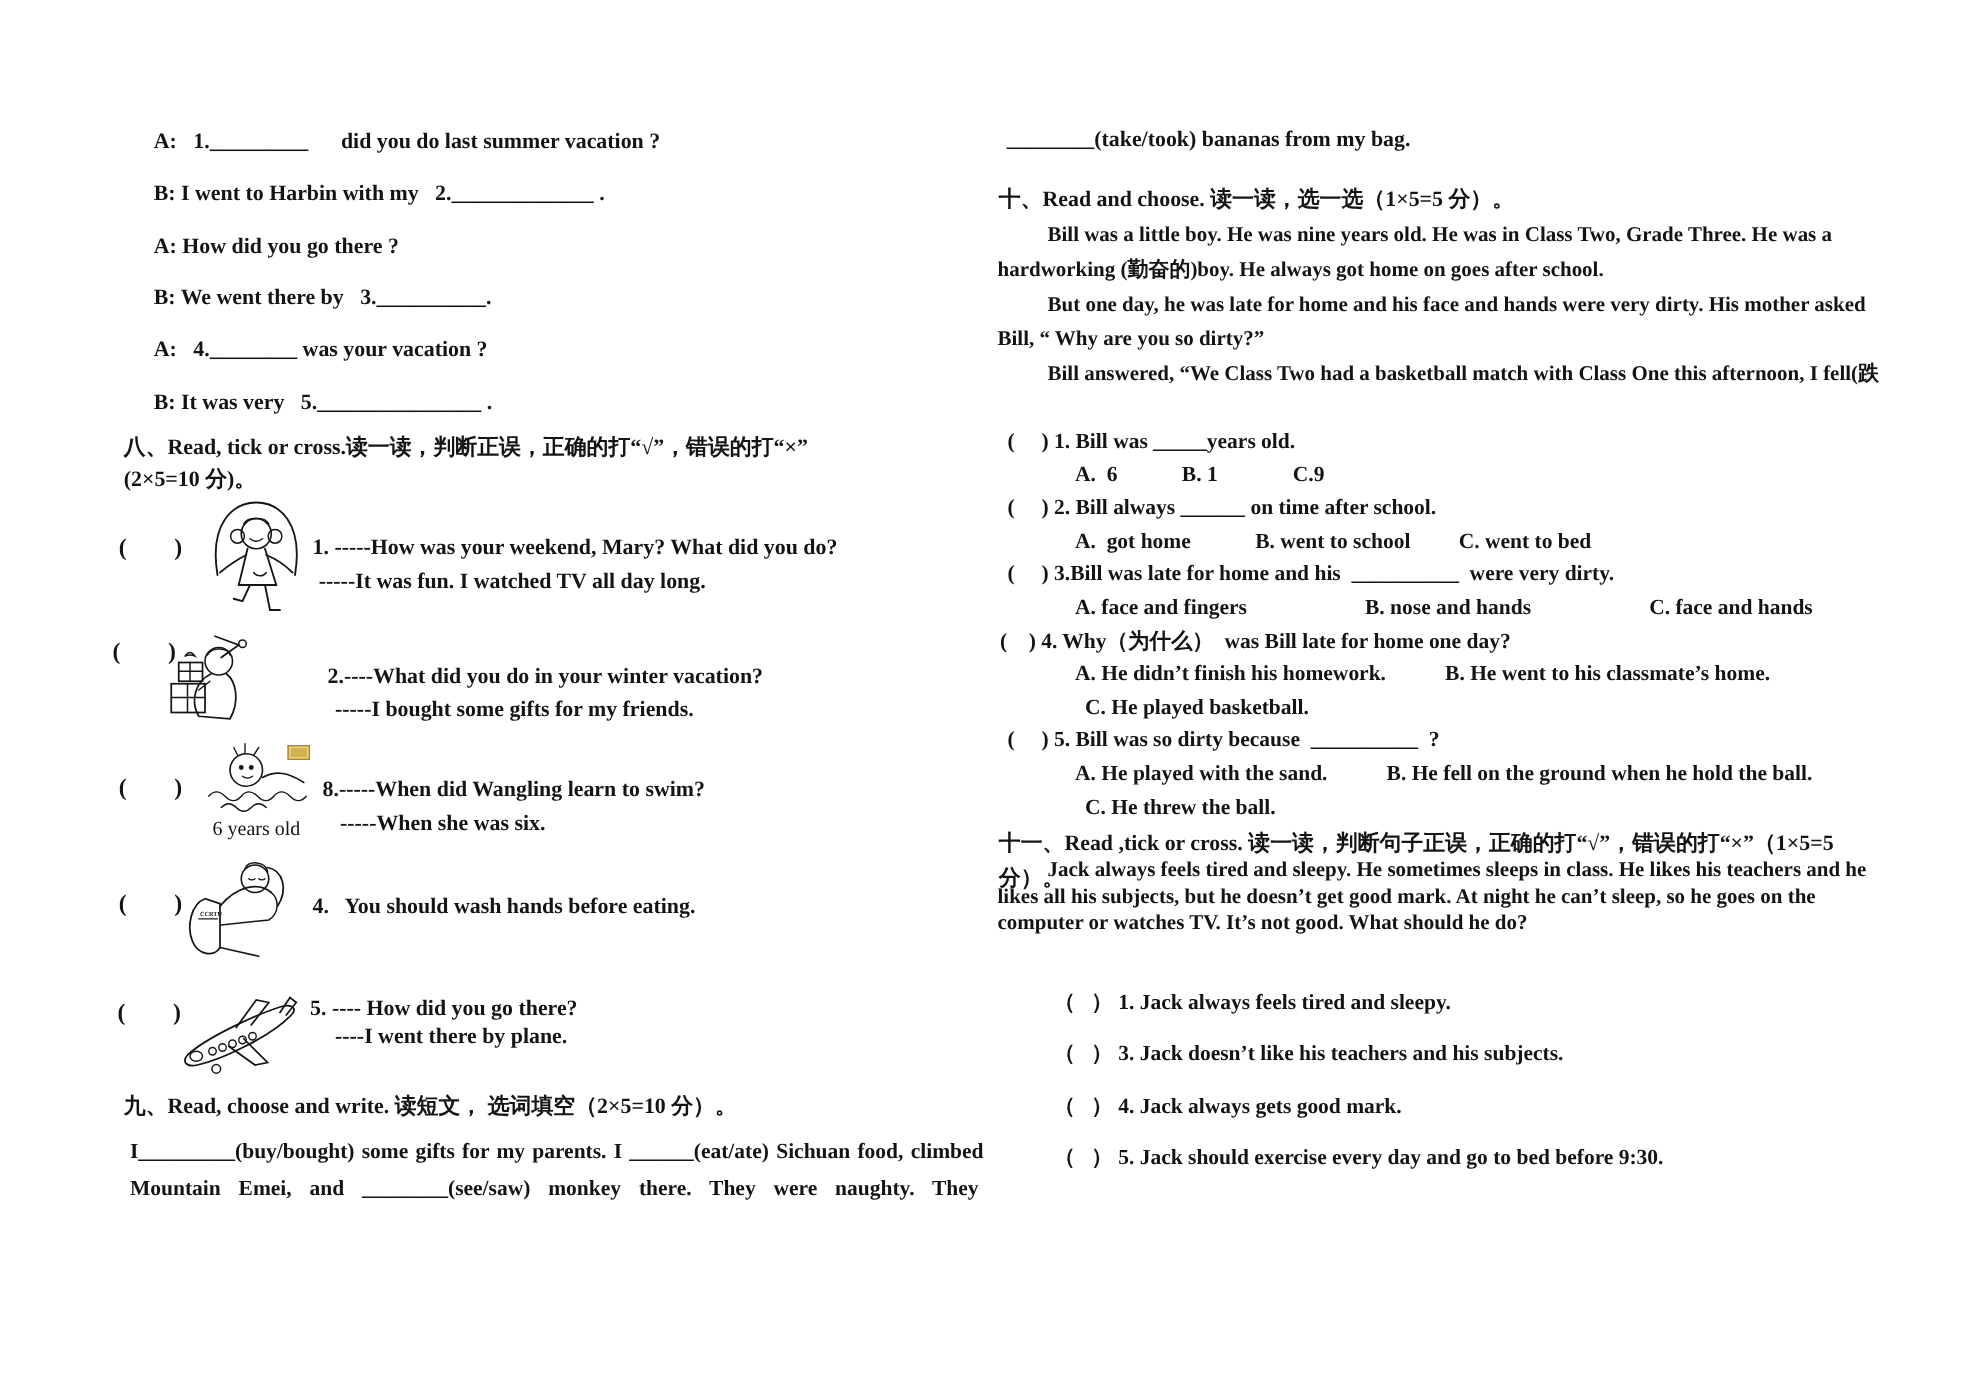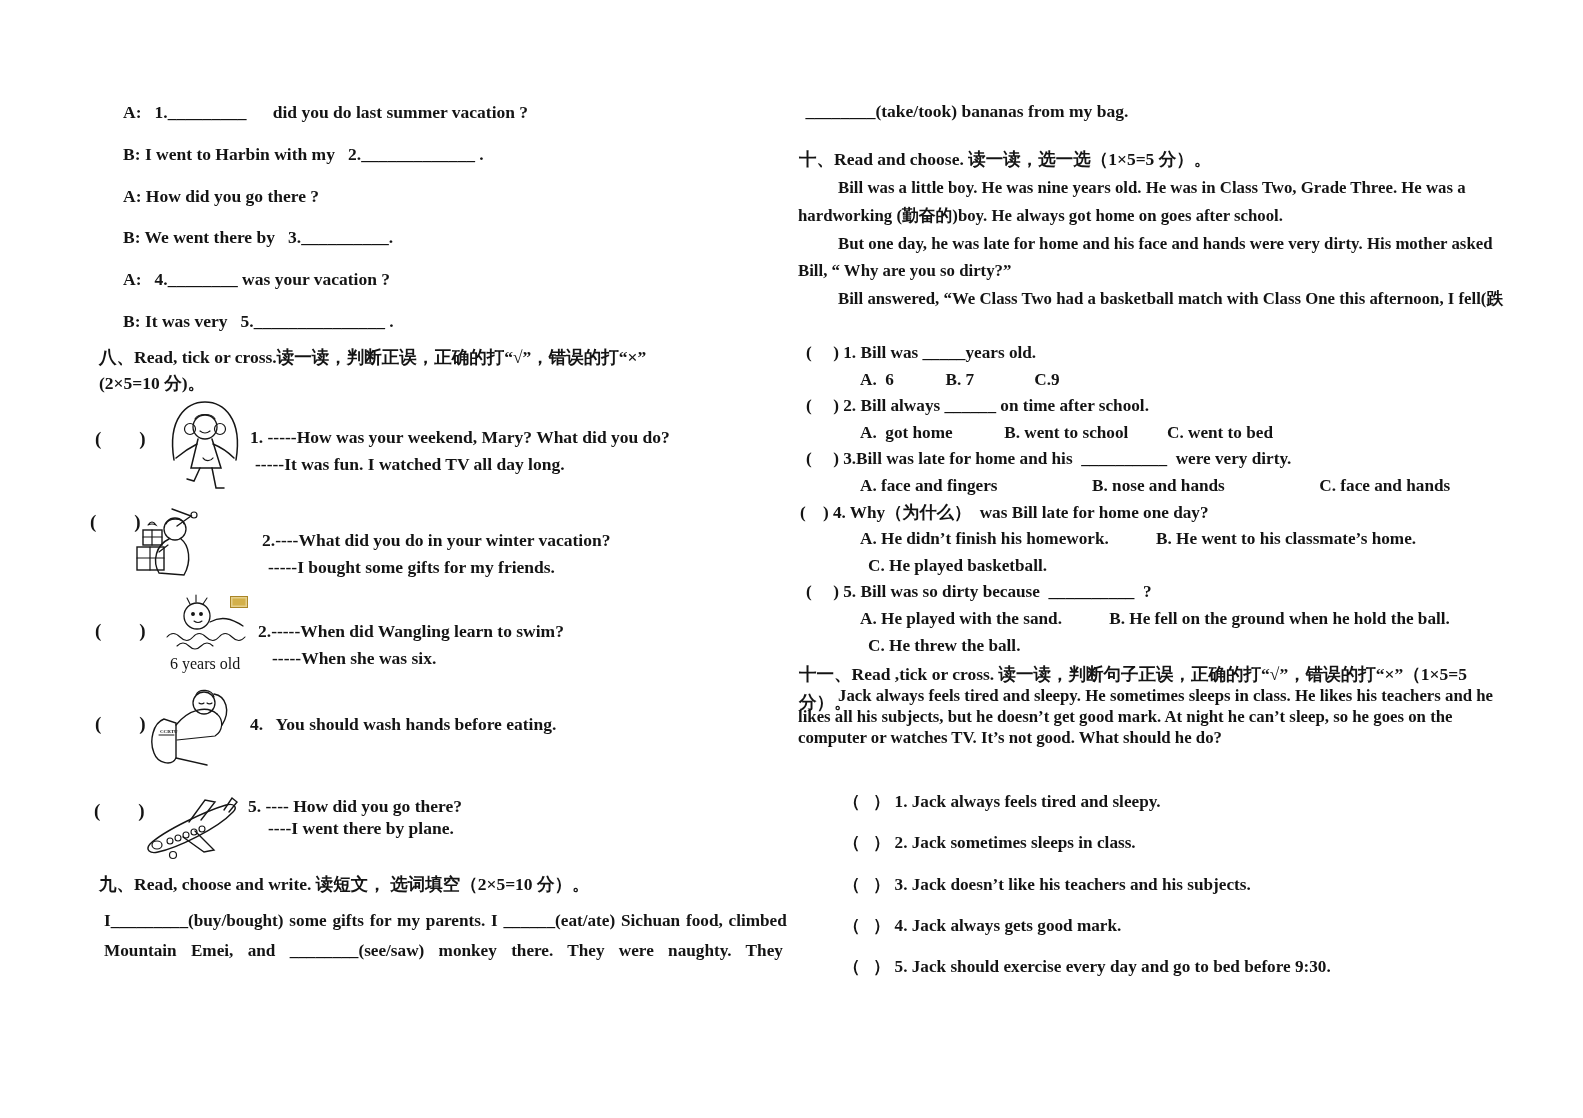--- a/index.html
+++ b/index.html
@@ -110,21 +110,21 @@
         <circle cx="28" cy="22" r="1.3" fill="#161616"></circle>
         <circle cx="36" cy="22" r="1.3" fill="#161616"></circle>
         <path d="M29,29 q4,3 8,0" stroke-width="1.1"></path>
         <path d="M45,30 C56,24 66,26 78,34"></path>
         <path d="M2,45 q6,-7 13,0 t13,0 t13,0 t13,0 t13,0 t13,0" stroke-width="1.1"></path>
         <path d="M12,54 q6,-6 12,0 t12,0 t12,0" stroke-width="1.1"></path>
       </svg>
     </span>
     <span class="abs caption" style="left:75px;top:67px">6 years old</span>
     <div class="itxt abs" style="left:163px;top:30px">
-      <div class="ln">2.-----When did Wangling learn to swim?</div>
+      <div class="ln">8.-----When did Wangling learn to swim?</div>
       <div class="ln" style="padding-left:14px">-----When she was six.</div>
     </div>
   </div>
 
   <div class="abs" style="left:95px;top:683px;width:630px;height:90px">
     <span class="bracket" style="left:0;top:30px">(        )</span>
     <span class="abs" style="left:52px;top:0">
       <svg width="92" height="87" viewBox="0 0 92 87" fill="none" stroke="#161616" stroke-width="1.4" stroke-linecap="round">
         <path d="M17,36 C6,40 2,58 7,70 C11,81 25,83 29,75 L29,40 Z"></path>
         <path d="M29,42 C42,26 60,22 70,31"></path>
@@ -186,21 +186,21 @@
   <div class="abs bill" style="left:798px;top:174px">
     <div class="ln ind">Bill was a little boy. He was nine years old. He was in Class Two, Grade Three. He was a</div>
     <div class="ln">hardworking (勤奋的)boy. He always got home on goes after school.</div>
     <div class="ln ind">But one day, he was late for home and his face and hands were very dirty. His mother asked</div>
     <div class="ln">Bill, “ Why are you so dirty?”</div>
     <div class="ln ind">Bill answered, “We Class Two had a basketball match with Class One this afternoon, I fell(跌</div>
   </div>
 
   <div class="abs qa" style="left:806px;top:340px">
     <div class="ln">(     ) 1. Bill was _____years old.</div>
-    <div class="ln ol">A.  6            B. 7              C.9</div>
+    <div class="ln ol">A.  6            B. 1              C.9</div>
     <div class="ln">(     ) 2. Bill always ______ on time after school.</div>
     <div class="ln ol">A.  got home            B. went to school         C. went to bed</div>
     <div class="ln">(     ) 3.Bill was late for home and his  __________  were very dirty.</div>
     <div class="ln ol">A. face and fingers                      B. nose and hands                      C. face and hands</div>
     <div class="ln" style="margin-left:-6px">(    ) 4. Why（为什么）  was Bill late for home one day?</div>
     <div class="ln ol">A. He didn’t finish his homework.           B. He went to his classmate’s home.</div>
     <div class="ln ol ol2">C. He played basketball.</div>
     <div class="ln">(     ) 5. Bill was so dirty because  __________  ?</div>
     <div class="ln ol">A. He played with the sand.           B. He fell on the ground when he hold the ball.</div>
     <div class="ln ol ol2">C. He threw the ball.</div>
@@ -212,19 +212,18 @@
   </div>
 
   <div class="abs jack" style="left:798px;top:686px">
     <div class="ln ind">Jack always feels tired and sleepy. He sometimes sleeps in class. He likes his teachers and he</div>
     <div class="ln">likes all his subjects, but he doesn’t get good mark. At night he can’t sleep, so he goes on the</div>
     <div class="ln">computer or watches TV. It’s not good. What should he do?</div>
   </div>
 
   <div class="abs jitems" style="left:843px;top:781px">
     <div class="ln">（   ） 1. Jack always feels tired and sleepy.</div>
-    <div class="ln">（   ） 2. Jack sometimes sleeps in class.</div>
     <div class="ln">（   ） 3. Jack doesn’t like his teachers and his subjects.</div>
     <div class="ln">（   ） 4. Jack always gets good mark.</div>
     <div class="ln">（   ） 5. Jack should exercise every day and go to bed before 9:30.</div>
   </div>
 
 </div>
 
 </body></html>

